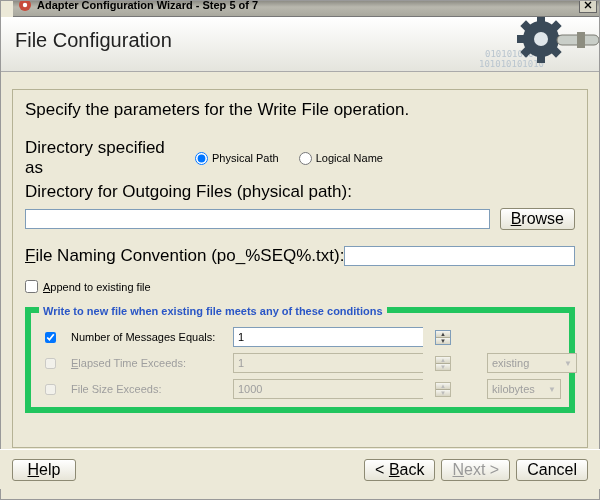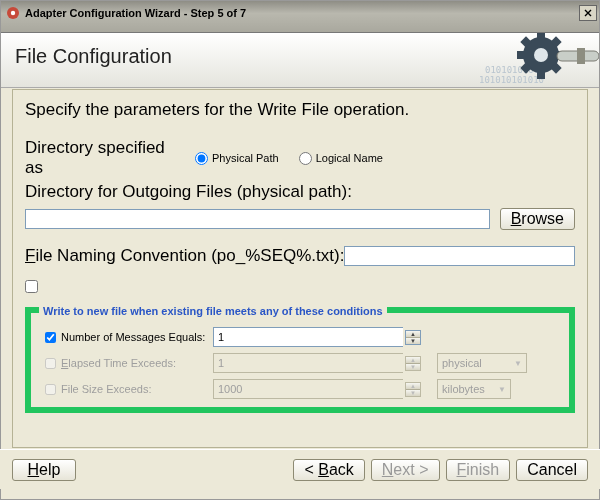--- a/index.html
+++ b/index.html
@@ -7,25 +7,26 @@
   body {
     width:600px; height:500px;
     font-family: Tahoma, sans-serif;
     font-size:11px;
     background:#ece9d8;
     color:#000;
     overflow:hidden;
     border:1px solid #999;
   }
   .titlebar {
-    height:32px;
+    height:16px;
     background: linear-gradient(#8e8d85, #b9b8ae 40%, #a9a89e);
     display:flex; align-items:center;
     padding:0 2px 8px 4px;
     border-bottom:1px solid #777;
+    margin-left:12px;
   }
   .titlebar .app-icon {
     width:16px; height:16px;
     margin-right:4px;
     display:flex; align-items:center; justify-content:center;
   }
   .titlebar .title-text { font-weight:bold; color:#000; flex:1; font-size:11px;}
   .titlebar .close-btn {
     width:18px;height:16px;
     background:#d9d6c6; border:1px solid #666;
@@ -86,21 +87,21 @@
   }
   .fieldset .legend {
     position:absolute; top:-8px; left:8px;
     background:#ece9d8; padding:0 4px;
     color:#2a56c6; font-weight:bold; font-size:11px;
   }
   .cond-row {
     display:grid;
     grid-template-columns: 18px 150px 190px 16px 12px 90px;
     align-items:center;
-    gap:2px;
+    gap:12px;
     margin-bottom:6px;
   }
   .cond-row .clabel { font-size:11px; }
   .cond-row.disabled .clabel { color:#9e9e9e; }
   .spin-wrap {
     display:flex; align-items:stretch; height:20px;
   }
   .spin-wrap input {
     flex:1; border:1px solid #7f9db9; border-right:none;
     font-size:11px; padding:1px 4px; background:#fff;
@@ -206,20 +207,21 @@
     </div>
 
     <div class="row" style="margin-top:16px; ">
       <span class="label"><span class="underline-accel">F</span><span>ile Naming Convention (po_%SEQ%.txt):</span></span>
       <input class="text-input" style="flex: 1 1 0%;" value="">
     </div>
 
     <div class="row" style="margin-top:14px;">
       <label class="check">
         <input type="checkbox" style="">
+        <span><span class="underline-accel">A</span><span>ppend to existing file</span></span>
       </label>
     </div>
 
     <div class="fieldset">
       <div class="legend">Write to new file when existing file meets any of these conditions</div>
 
       <div class="cond-row">
         <input type="checkbox" checked="" style="">
         <span class="clabel">Number of Messages Equals:</span>
         <div class="spin-wrap">
@@ -238,21 +240,21 @@
         <span class="clabel"><span class="underline-accel">E</span><span>lapsed Time Exceeds:</span></span>
         <div class="spin-wrap">
           <input disabled="" value="1" style="">
         </div>
         <div class="spinner">
             <div>▲</div>
             <div>▼</div>
           </div>
         <span></span>
         <div class="combo">
-            <span>physical</span>
+            <span>existing</span>
             <span class="arrow">▼</span>
           </div>
       </div>
 
       <div class="cond-row disabled">
         <input type="checkbox" disabled="" style="">
         <span class="clabel">File Size Exceeds:</span>
         <div class="spin-wrap">
           <input disabled="" value="1000" style="">
         </div>
@@ -269,15 +271,14 @@
     </div>
 
   </div>
 </div>
 
 <div class="footer">
   <button class="btn"><span class="underline-accel">H</span><span>elp</span></button>
   <div class="spacer"></div>
   <button class="btn">&lt; <span class="underline-accel">B</span>ack</button>
   <button class="btn disabled"><span class="underline-accel">N</span><span>ext &gt;</span></button>
-  <button class="btn disabled"><span class="underline-accel">F</span><span>inish</span></button>
   <button class="btn">Cancel</button>
 </div>
 
 </body></html>

